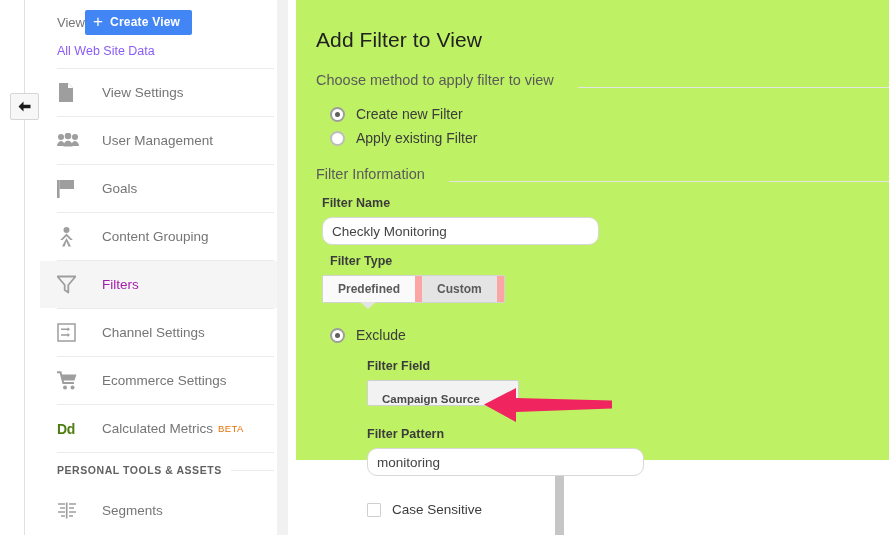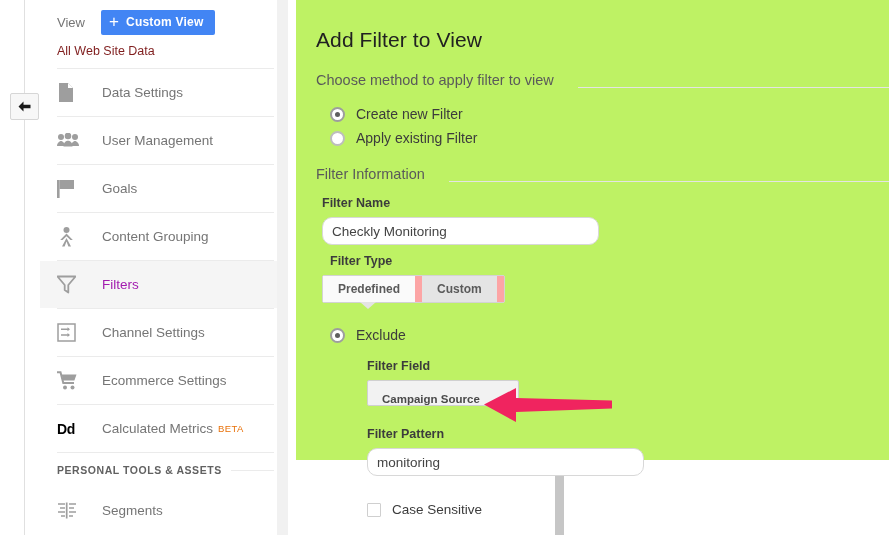--- a/index.html
+++ b/index.html
@@ -46,21 +46,21 @@
   }
   .view-header {
     display: flex;
     align-items: center;
     height: 44px;
     padding-left: 17px;
   }
   .view-label {
     font-size: 13px;
     color: #757575;
-    margin-right: 16px;
+    margin-right: 0;
   }
   .create-view-btn {
     display: inline-flex;
     align-items: center;
     height: 25px;
     padding: 0 12px 0 8px;
     background: #4285f4;
     border-radius: 2px;
     color: #ffffff;
     font-size: 12px;
@@ -73,21 +73,21 @@
   .create-view-btn .plus {
     font-size: 17px;
     font-weight: normal;
     line-height: 1;
     margin-right: 7px;
     position: relative;
     top: -1px;
   }
   .all-web {
     font-size: 12.5px;
-    color: #7f1d1d;
+    color: #8b5cf6;
     padding-left: 17px;
     padding-bottom: 10px;
   }
   .sb-divider {
     height: 1px;
     background: #ebebeb;
     margin-left: 17px;
     margin-right: 4px;
   }
   .nav-item {
@@ -112,21 +112,21 @@
     font-size: 13.5px;
     color: #757575;
     margin-left: 15px;
     white-space: nowrap;
   }
   .nav-item.active .nav-text { color: #a21caf; }
   .nav-item.active .nav-icon { color: #9e9e9e; }
   .dd-glyph {
     font-size: 14px;
     font-weight: bold;
-    color: #000000;
+    color: #4d7c0f;
     letter-spacing: -.3px;
   }
   .beta-tag {
     font-size: 9.5px;
     color: #e8710a;
     letter-spacing: .4px;
     margin-left: 5px;
     font-weight: normal;
     position: relative;
     top: -1px;
@@ -346,36 +346,36 @@
       </svg>
     </span>
   </div>
 
   <div class="sidebar">
 
     <div class="view-header">
       <span class="view-label">View</span>
       <button class="create-view-btn">
         <span class="plus">+</span>
-        <span>Custom View</span>
+        <span>Create View</span>
       </button>
     </div>
 
     <div class="all-web">All Web Site Data</div>
 
     <div class="sb-divider"></div>
 
     <div class="nav-item">
       <span class="nav-icon">
         <svg width="17" height="19" viewBox="0 0 17 19">
           <path d="M2 0 L11 0 L16 5 L16 19 L2 19 Z" fill="#9e9e9e"></path>
           <path d="M11 0 L11 5 L16 5 Z" fill="#ffffff"></path>
         </svg>
       </span>
-      <span class="nav-text">Data Settings</span>
+      <span class="nav-text">View Settings</span>
     </div>
     <div class="sb-divider"></div>
 
     <div class="nav-item">
       <span class="nav-icon">
         <svg width="22" height="15" viewBox="0 0 22 15">
           <circle cx="4" cy="4" r="3" fill="#9e9e9e"></circle>
           <circle cx="11" cy="3" r="3.3" fill="#9e9e9e"></circle>
           <circle cx="18" cy="4" r="3" fill="#9e9e9e"></circle>
           <path d="M0 13 C0 9.5 3 8 4 8 C5 8 8 9.5 8 13 Z" fill="#9e9e9e"></path>

